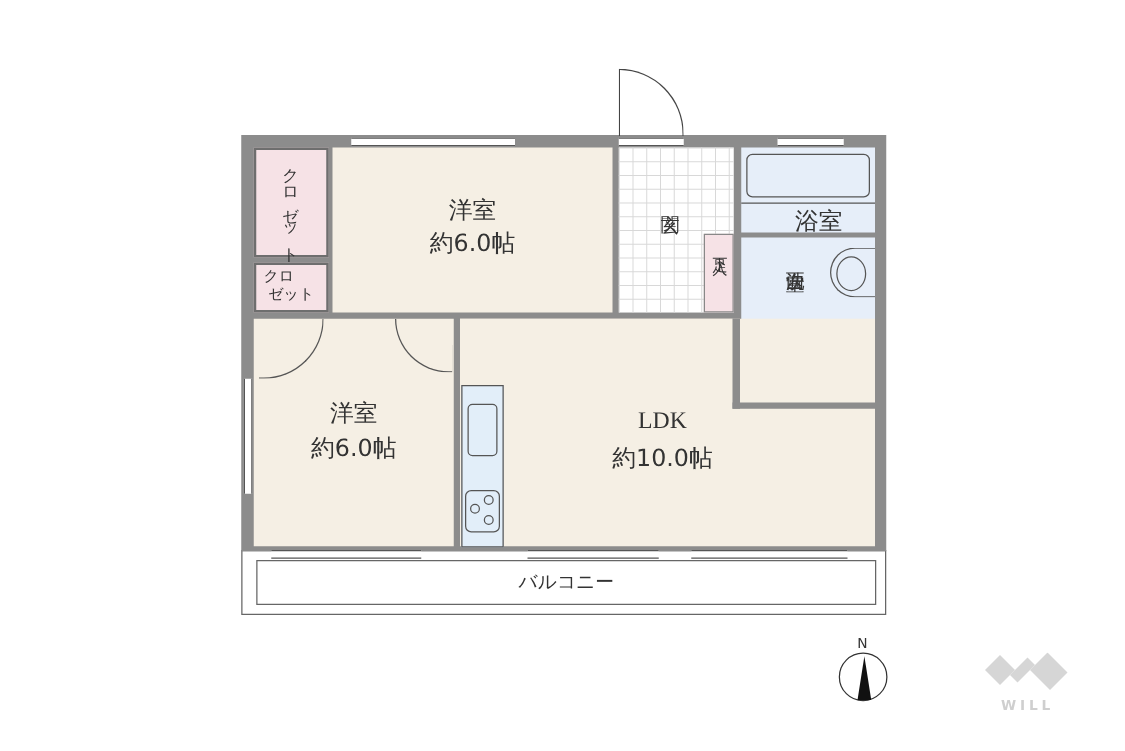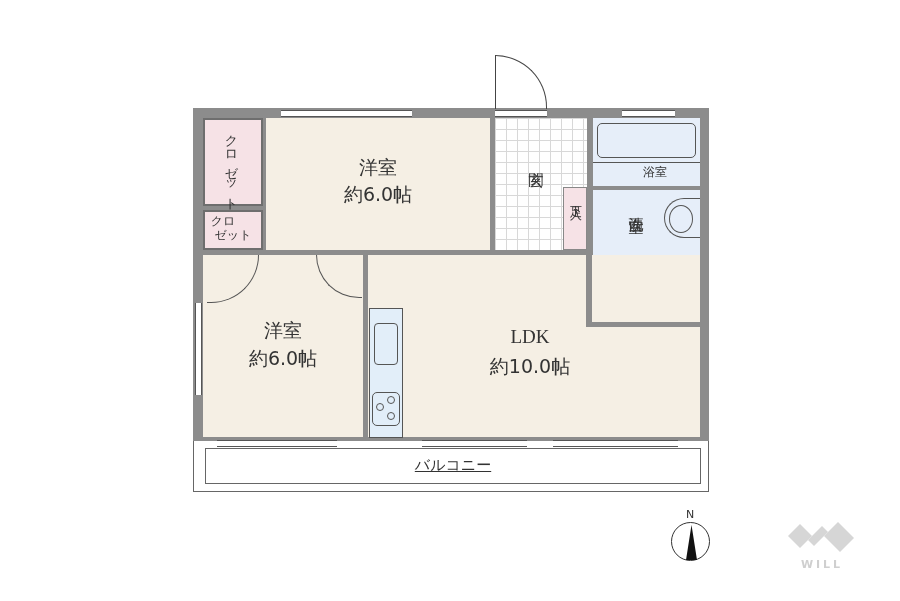--- a/index.html
+++ b/index.html
@@ -12,21 +12,21 @@
   .win{background:#fff;border-top:1px solid #555;border-bottom:1px solid #555;}
   .label{position:absolute;text-align:center;color:#333;}
   .vert{writing-mode:vertical-rl;text-orientation:upright;letter-spacing:1px;}
   .tile{background-color:#fff;background-image:linear-gradient(#d8d8d8 1px,transparent 1px),linear-gradient(90deg,#d8d8d8 1px,transparent 1px);background-size:11px 11px;}
 </style>
 </head>
 <body>
 
 <div class="abs" style="left:193px;top:440px;width:516px;height:52px;border:1.5px solid #666;background:#fff;"></div>
 <div class="abs" style="left:205px;top:448px;width:496px;height:36px;border:1.5px solid #666;background:#fff;"></div>
-<div class="label" style="left:205px;top:456px;width:496px;font-size:15px;text-decoration:underline;">バルコニー</div>
+<div class="label" style="left:205px;top:456px;width:496px;font-size:15px;">バルコニー</div>
 
 <div class="abs wall" style="left:193px;top:108px;width:516px;height:333px;"></div>
 
 <div class="abs pink" style="left:203px;top:118px;width:60px;height:88px;"></div>
 <div class="label vert" style="left:222px;top:125px;font-size:13px;">クロゼット</div>
 
 <div class="abs pink" style="left:203px;top:210px;width:60px;height:40px;"></div>
 <div class="label" style="left:193px;top:214px;width:60px;font-size:12px;line-height:14px;">クロ</div>
 <div class="label" style="left:203px;top:228px;width:60px;font-size:12px;line-height:14px;">ゼット</div>
 
@@ -36,21 +36,21 @@
 
 <div class="abs tile" style="left:495px;top:118px;width:92px;height:132px;"></div>
 <div class="label vert" style="left:526px;top:160px;font-size:15px;">玄関</div>
 
 <div class="abs" style="left:563px;top:187px;width:24px;height:63px;background:#f6e2e6;border:1px solid #888;"></div>
 <div class="label vert" style="left:567px;top:196px;font-size:12px;">下足入</div>
 
 <div class="abs blue" style="left:593px;top:118px;width:107px;height:68px;"></div>
 <div class="abs" style="left:597px;top:123px;width:99px;height:35px;border:1.5px solid #555;border-radius:5px;background:#e6eef9;"></div>
 <div class="abs" style="left:593px;top:162px;width:107px;height:0;border-top:1.5px solid #555;"></div>
-<div class="label" style="left:610px;top:164px;width:90px;font-size:12px;">浴室</div>
+<div class="label" style="left:610px;top:164px;width:90px;font-size:19px;">浴室</div>
 
 <div class="abs blue" style="left:593px;top:190px;width:107px;height:83px;"></div>
 <div class="label vert" style="left:626px;top:205px;font-size:15px;">洗面室</div>
 <div class="abs" style="left:664px;top:198px;width:36px;height:40px;border:1.5px solid #555;border-right:none;border-radius:20px 0 0 20px;"></div>
 <div class="abs" style="left:669px;top:205px;width:24px;height:28px;border:1.5px solid #555;border-radius:50%;"></div>
 
 <div class="abs blue" style="left:593px;top:278px;width:107px;height:44px;border:1.5px solid #555;"></div>
 <div class="abs" style="left:596px;top:278px;width:38px;height:38px;border-right:1.5px solid #555;border-bottom:1.5px solid #555;border-radius:0 0 38px 0;"></div>
 <div class="abs" style="left:648px;top:287px;width:36px;height:24px;border:1.5px solid #555;border-radius:50%;background:#e6eef9;"></div>
 <div class="abs" style="left:684px;top:284px;width:14px;height:30px;border:1.5px solid #555;border-radius:3px;background:#e6eef9;"></div>

